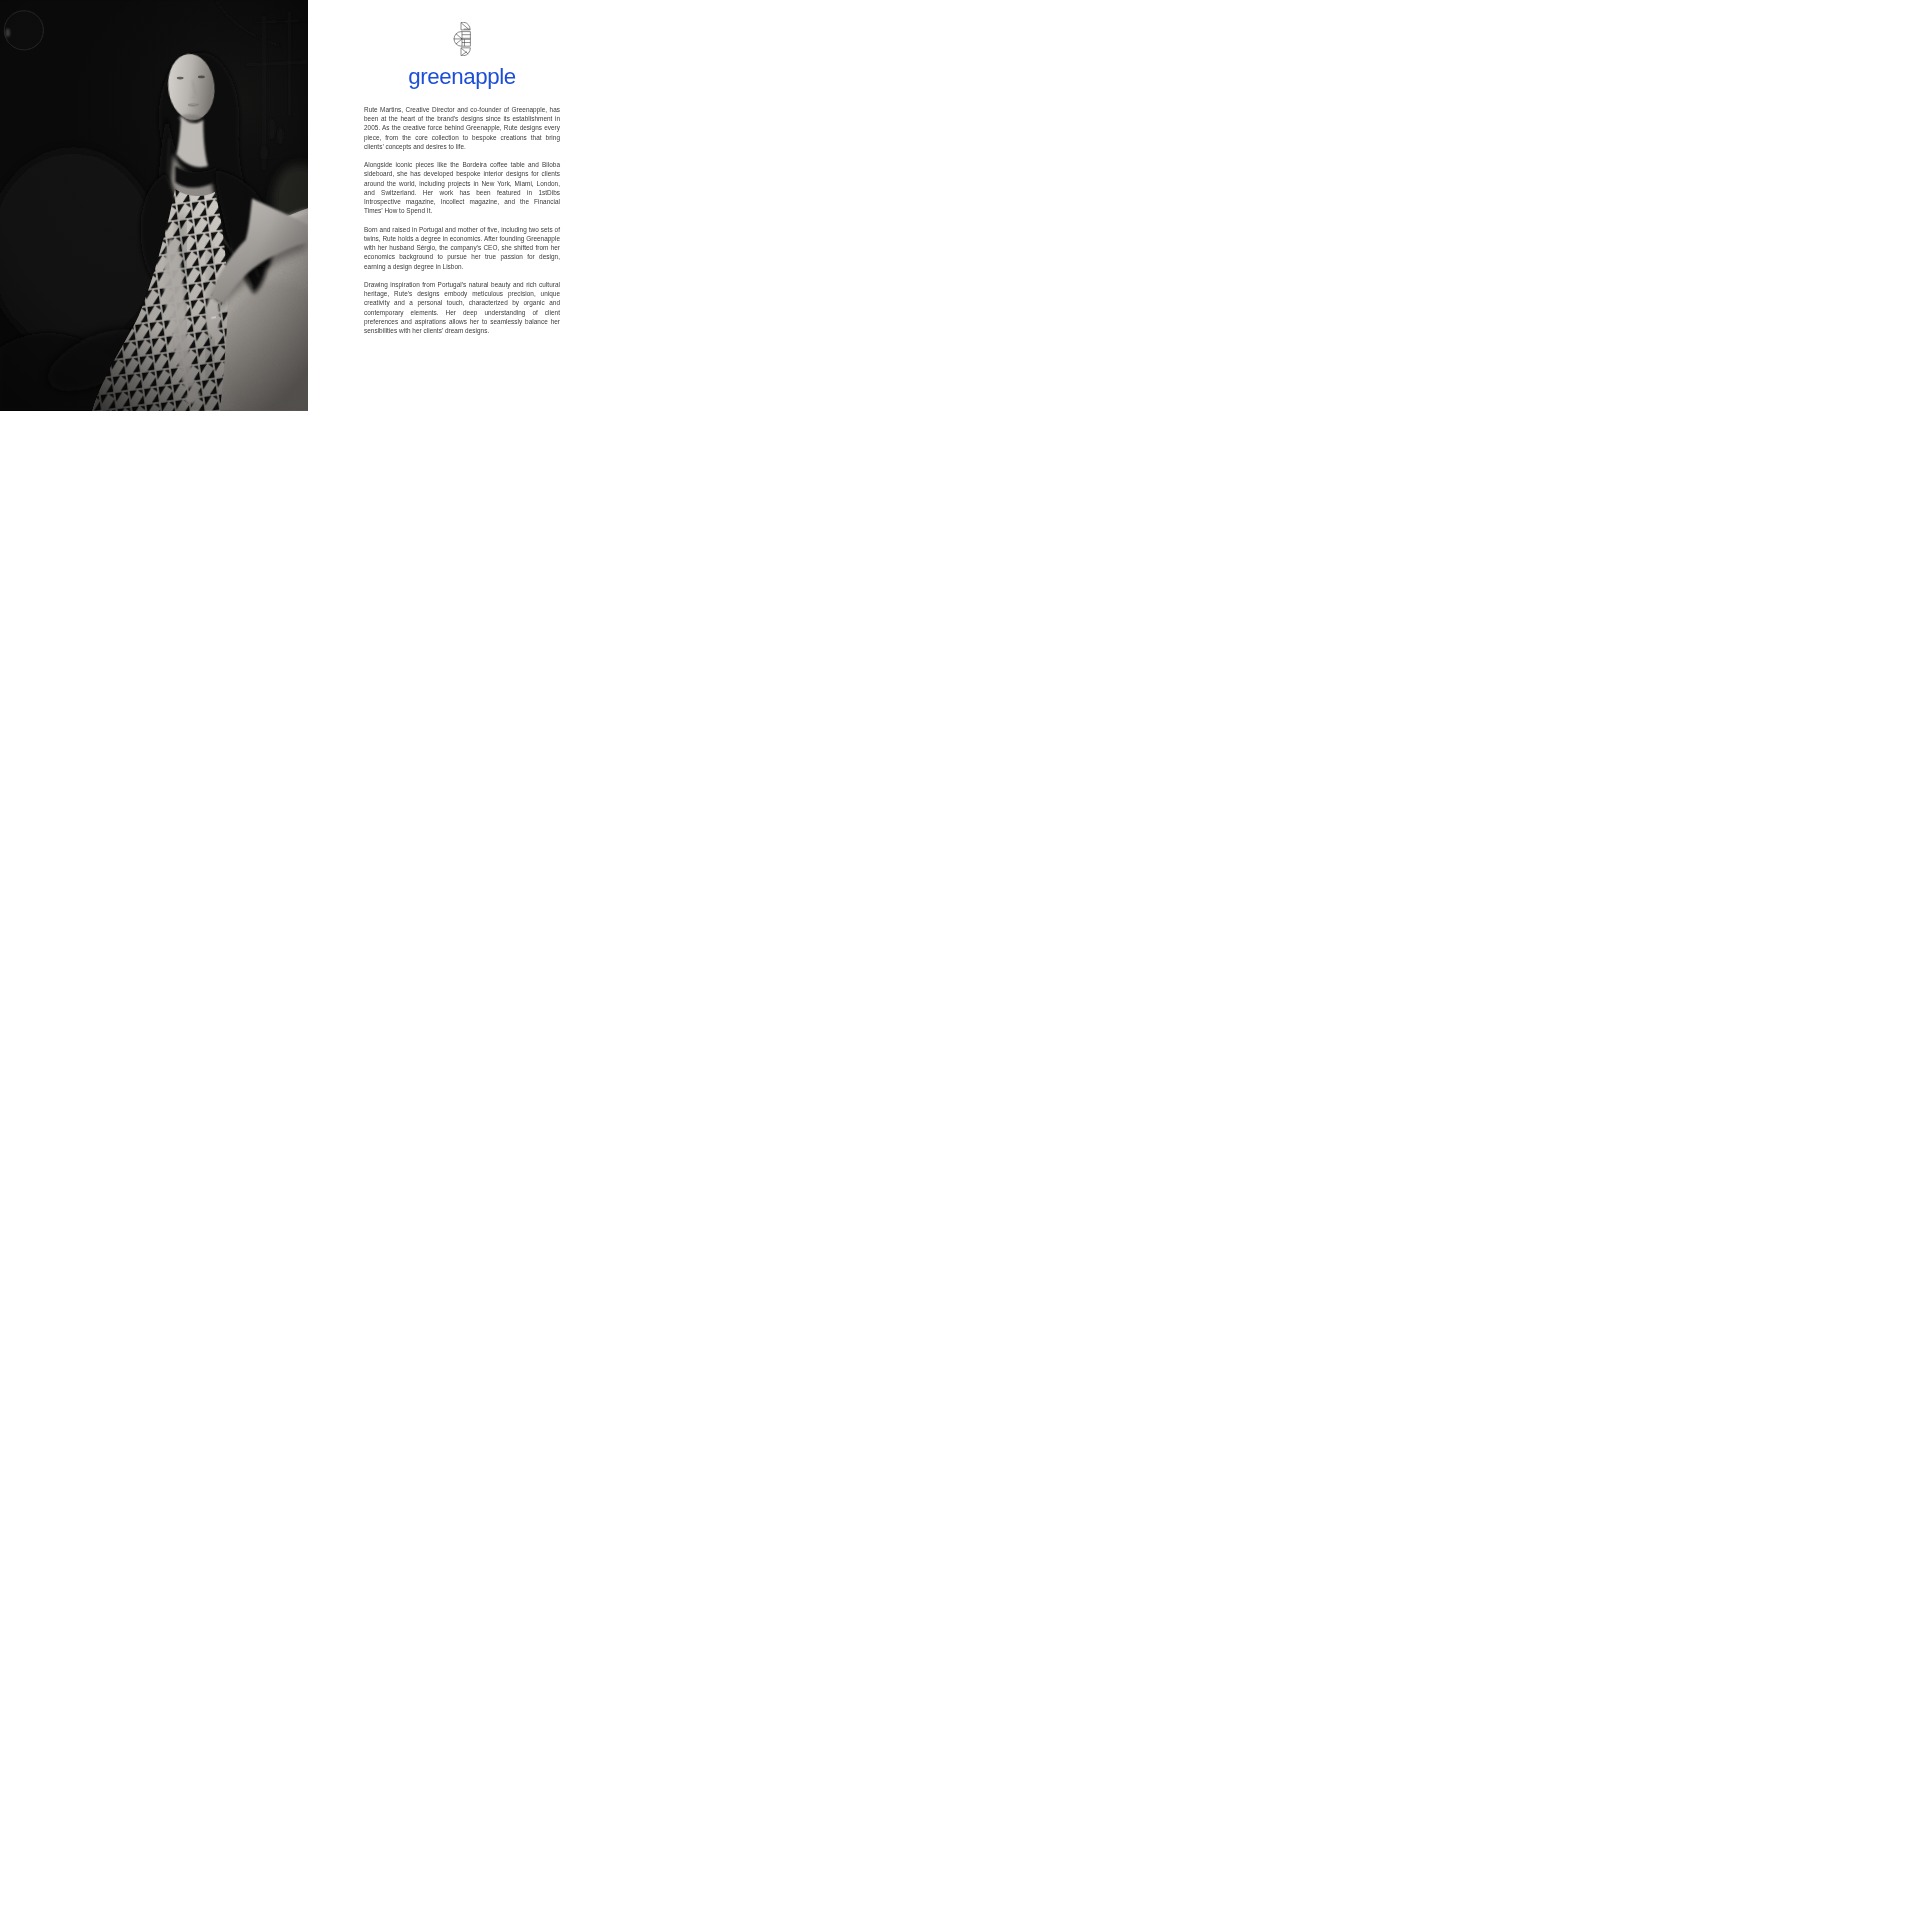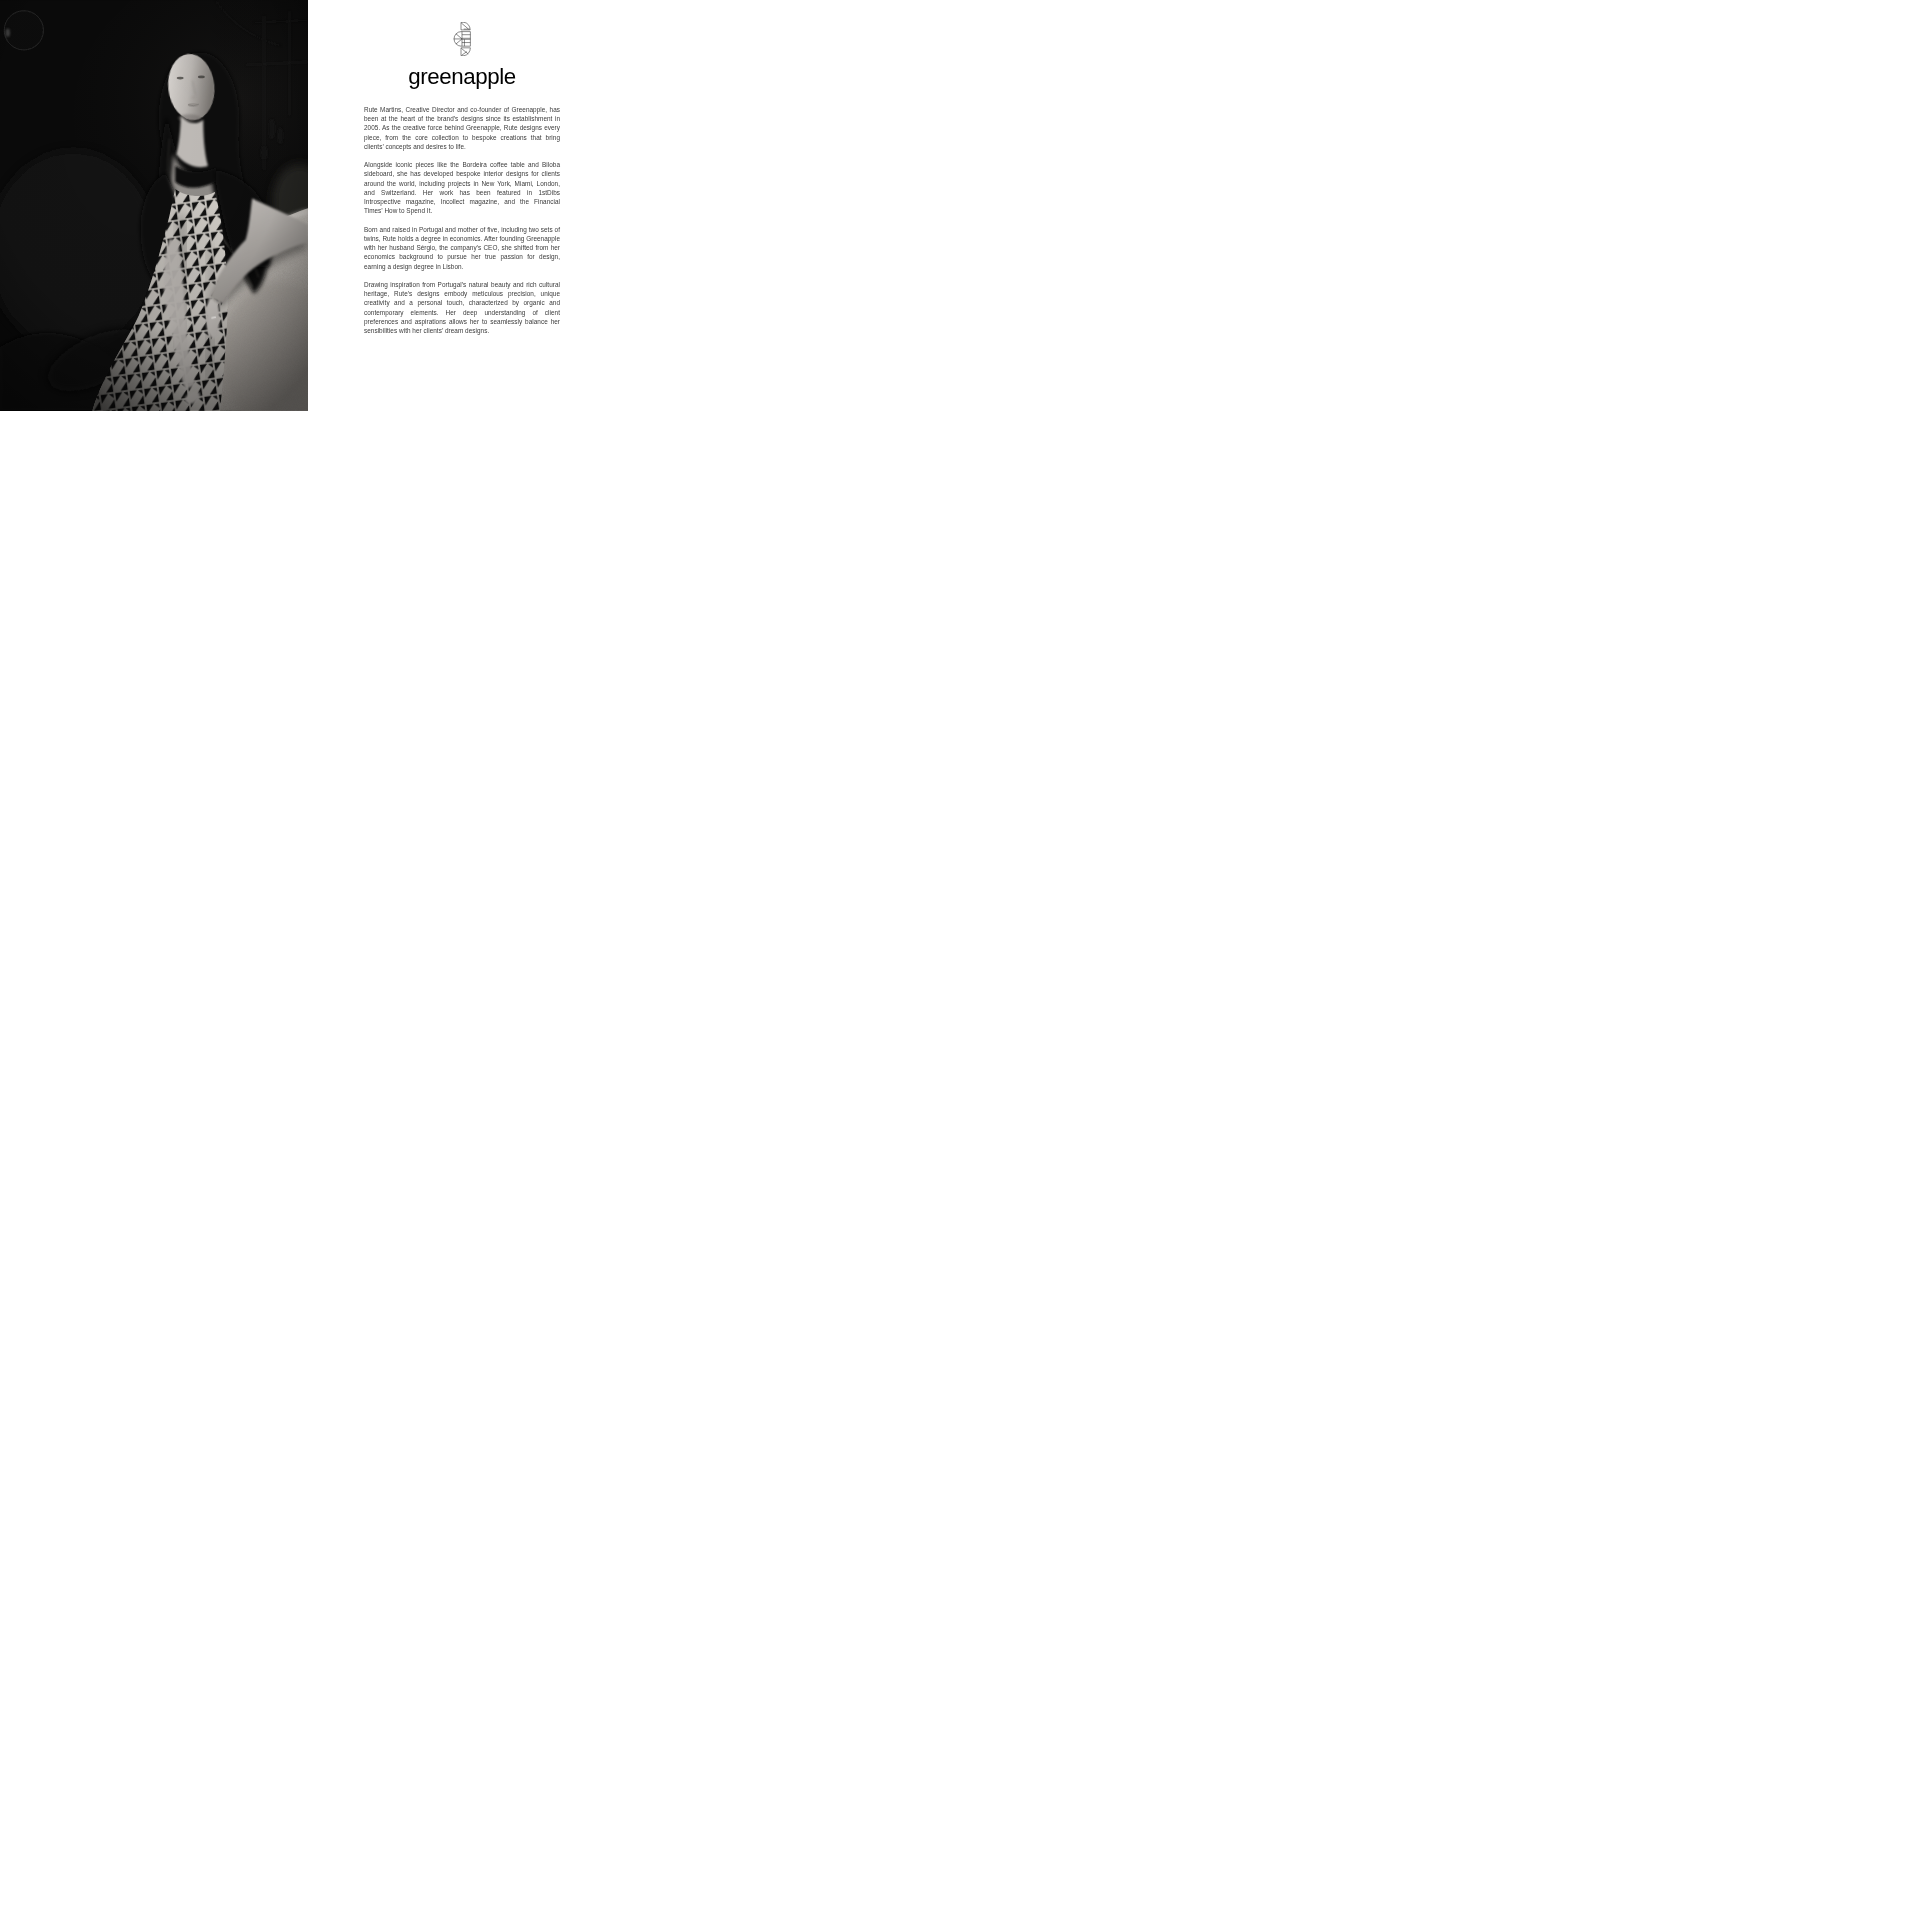--- a/index.html
+++ b/index.html
@@ -2,21 +2,21 @@
 <html style="font-size:6.2px"><head>
 <meta charset="utf-8">
 <style>
   html,body{margin:0;padding:0;background:#ffffff;}
   .page{position:relative;width:616px;height:411px;background:#ffffff;overflow:hidden;
         display:flex;font-family:"Liberation Sans",sans-serif;}
   .photo-pane{width:308px;height:411px;flex:none;background:#0a0a0a;}
   .photo-pane svg{display:block;}
   .brand-pane{flex:1;display:flex;flex-direction:column;align-items:center;background:#ffffff;}
   .logo-icon{margin-top:21.6px;}
-  .wordmark{margin-top:9.2px;font-size:22.3px;line-height:1;letter-spacing:-0.4px;color:#000000;font-weight:400;}
+  .wordmark{margin-top:9.2px;font-size:22.3px;line-height:1;letter-spacing:-0.4px;color:#1d4ed8;font-weight:400;}
   .bio{width:196px;margin-top:17px;}
   .bio p.para{margin:0 0 9.2px 0;font-size:6.4px;line-height:9.2px;letter-spacing:0.04px;
               color:#3a3a3a;text-align:justify;}
   .bio p.para:last-child{margin-bottom:0;}
 </style>
 </head>
 <body>
 
 <div class="page">
 

